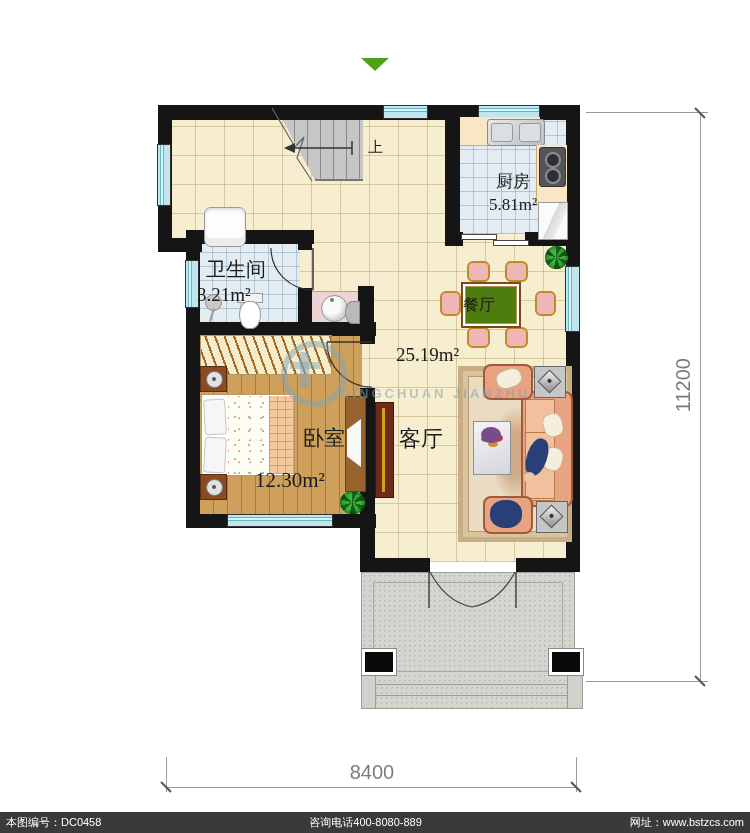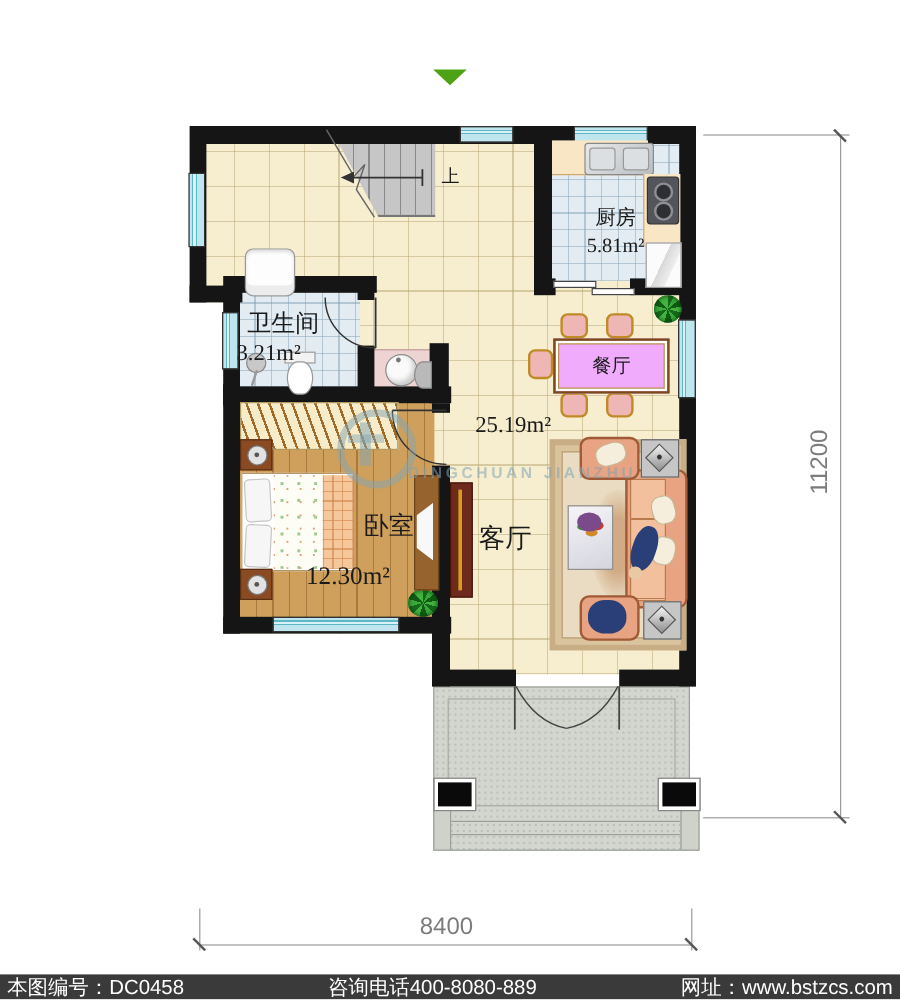--- a/index.html
+++ b/index.html
@@ -74,23 +74,23 @@
   .sink b{flex:1;margin:3px;background:#dcdfe2;border:1px solid #999;border-radius:3px;}
   .counter-right{left:536px;top:145px;width:30px;height:60px;background:#f8e6c4;border-left:1px solid #cfa870;}
   .stove{left:539px;top:147px;width:25px;height:38px;background:#54555a;border-radius:3px;border:1px solid #333;}
   .burner{position:absolute;width:12px;height:12px;border-radius:50%;background:#2e2f33;border:2px solid #8d8f94;}
   .fridge{left:538px;top:202px;width:28px;height:36px;background:#fbfbfb;border:1px solid #999;
     background-image:linear-gradient(115deg,transparent 45%,#d8d8d8 45%,#eee 70%,transparent 70%);}
   .slide{background:#fff;border:1px solid #444;height:4px;}
 
   
   .chair{background:#efb6b6;border:2px solid #c08a28;border-radius:6px;box-sizing:border-box;}
-  .table{left:461px;top:282px;width:97px;height:46px;background:#f0abfc;border:2px solid #7a4a18;
+  .table{left:461px;top:282px;width:60px;height:46px;background:#4d7c0f;border:2px solid #7a4a18;
     box-shadow:inset 0 0 0 2px #fff, inset 0 0 0 3px #b89050;box-sizing:border-box;
-    display:flex;align-items:center;justify-content:center;}
+    display:flex;align-items:center;}
   .plant{border-radius:50%;background:
     conic-gradient(#15691a 0 25deg,#3aa83a 25deg 50deg,#0f5c13 50deg 80deg,#44b23f 80deg 105deg,
                    #15691a 105deg 135deg,#3aa83a 135deg 160deg,#0f5c13 160deg 195deg,#44b23f 195deg 225deg,
                    #15691a 225deg 255deg,#3aa83a 255deg 285deg,#0f5c13 285deg 315deg,#44b23f 315deg 360deg);
     box-shadow:inset 0 0 4px #063a08;}
 
   
   .rug{left:458px;top:366px;width:114px;height:176px;background:#e9dcc2;border:5px solid #c9ae85;
     box-shadow:inset 0 0 0 5px #d9c49e, inset 0 0 0 6px #b99a70;box-sizing:border-box;}
   .rug-center{left:492px;top:408px;width:46px;height:92px;border-radius:50%;
@@ -140,21 +140,21 @@
   .wm-bar2{left:290px;top:362px;width:30px;height:7px;background:rgba(128,163,180,.45);}
 
   
   .dimline{background:#9a9a9a;}
   .tick{width:14px;height:2px;background:#555;transform:rotate(45deg);}
   .dimtxt{color:#7c7c7c;font-size:20px;font-family:"Liberation Sans",sans-serif;}
 
   
   .footer{left:0;top:812px;width:750px;height:21px;background:#3a3a3a;display:flex;
     align-items:center;justify-content:space-between;padding:0 6px;box-sizing:border-box;
-    color:#fff;font-size:17px;white-space:nowrap;}
+    color:#fff;font-size:11px;white-space:nowrap;}
 
   svg.overlay{position:absolute;left:0;top:0;pointer-events:none;}
 </style>
 </head>
 <body>
 
 <div class="page">
 
   <div class="abs header-arrow"></div>
 
@@ -303,21 +303,21 @@
     <line x1="352" y1="141" x2="352" y2="155" stroke="#333" stroke-width="1.5"></line>
   </svg>
 
   <div class="abs lbl" style="left:461px;top:170px;width:104px;text-align:center;font-size:17px;">厨房</div>
   <div class="abs lbl" style="left:461px;top:195px;width:104px;text-align:center;font-size:17px;">5.81m²</div>
   <div class="abs lbl" style="left:206px;top:256px;font-size:20px;">卫生间</div>
   <div class="abs lbl" style="left:197px;top:284px;font-size:19px;">3.21m²</div>
   <div class="abs lbl" style="left:303px;top:424px;font-size:21px;">卧室</div>
   <div class="abs lbl" style="left:255px;top:468px;font-size:21px;">12.30m²</div>
   <div class="abs lbl" style="left:396px;top:344px;font-size:19px;">25.19m²</div>
-  <div class="abs lbl" style="left:399px;top:434px;font-size:22px;font-family:Liberation Serif, serif;">客厅</div>
+  <div class="abs lbl" style="left:399px;top:424px;font-size:22px;font-family:Liberation Serif, serif;">客厅</div>
   <div class="abs lbl" style="left:368px;top:138px;font-size:15px;">上</div>
 
   <div class="abs wm-ring"></div>
   <div class="abs wm-bar1"></div>
   <div class="abs wm-bar2"></div>
   <div class="abs wm" style="left:340px;top:386px;font-size:13px;letter-spacing:3px;">DINGCHUAN JIANZHU</div>
 
   <div class="abs dimline" style="left:700px;top:113px;width:1px;height:569px;"></div>
   <div class="abs dimline" style="left:586px;top:112px;width:122px;height:1px;"></div>
   <div class="abs dimline" style="left:586px;top:681px;width:122px;height:1px;"></div>

